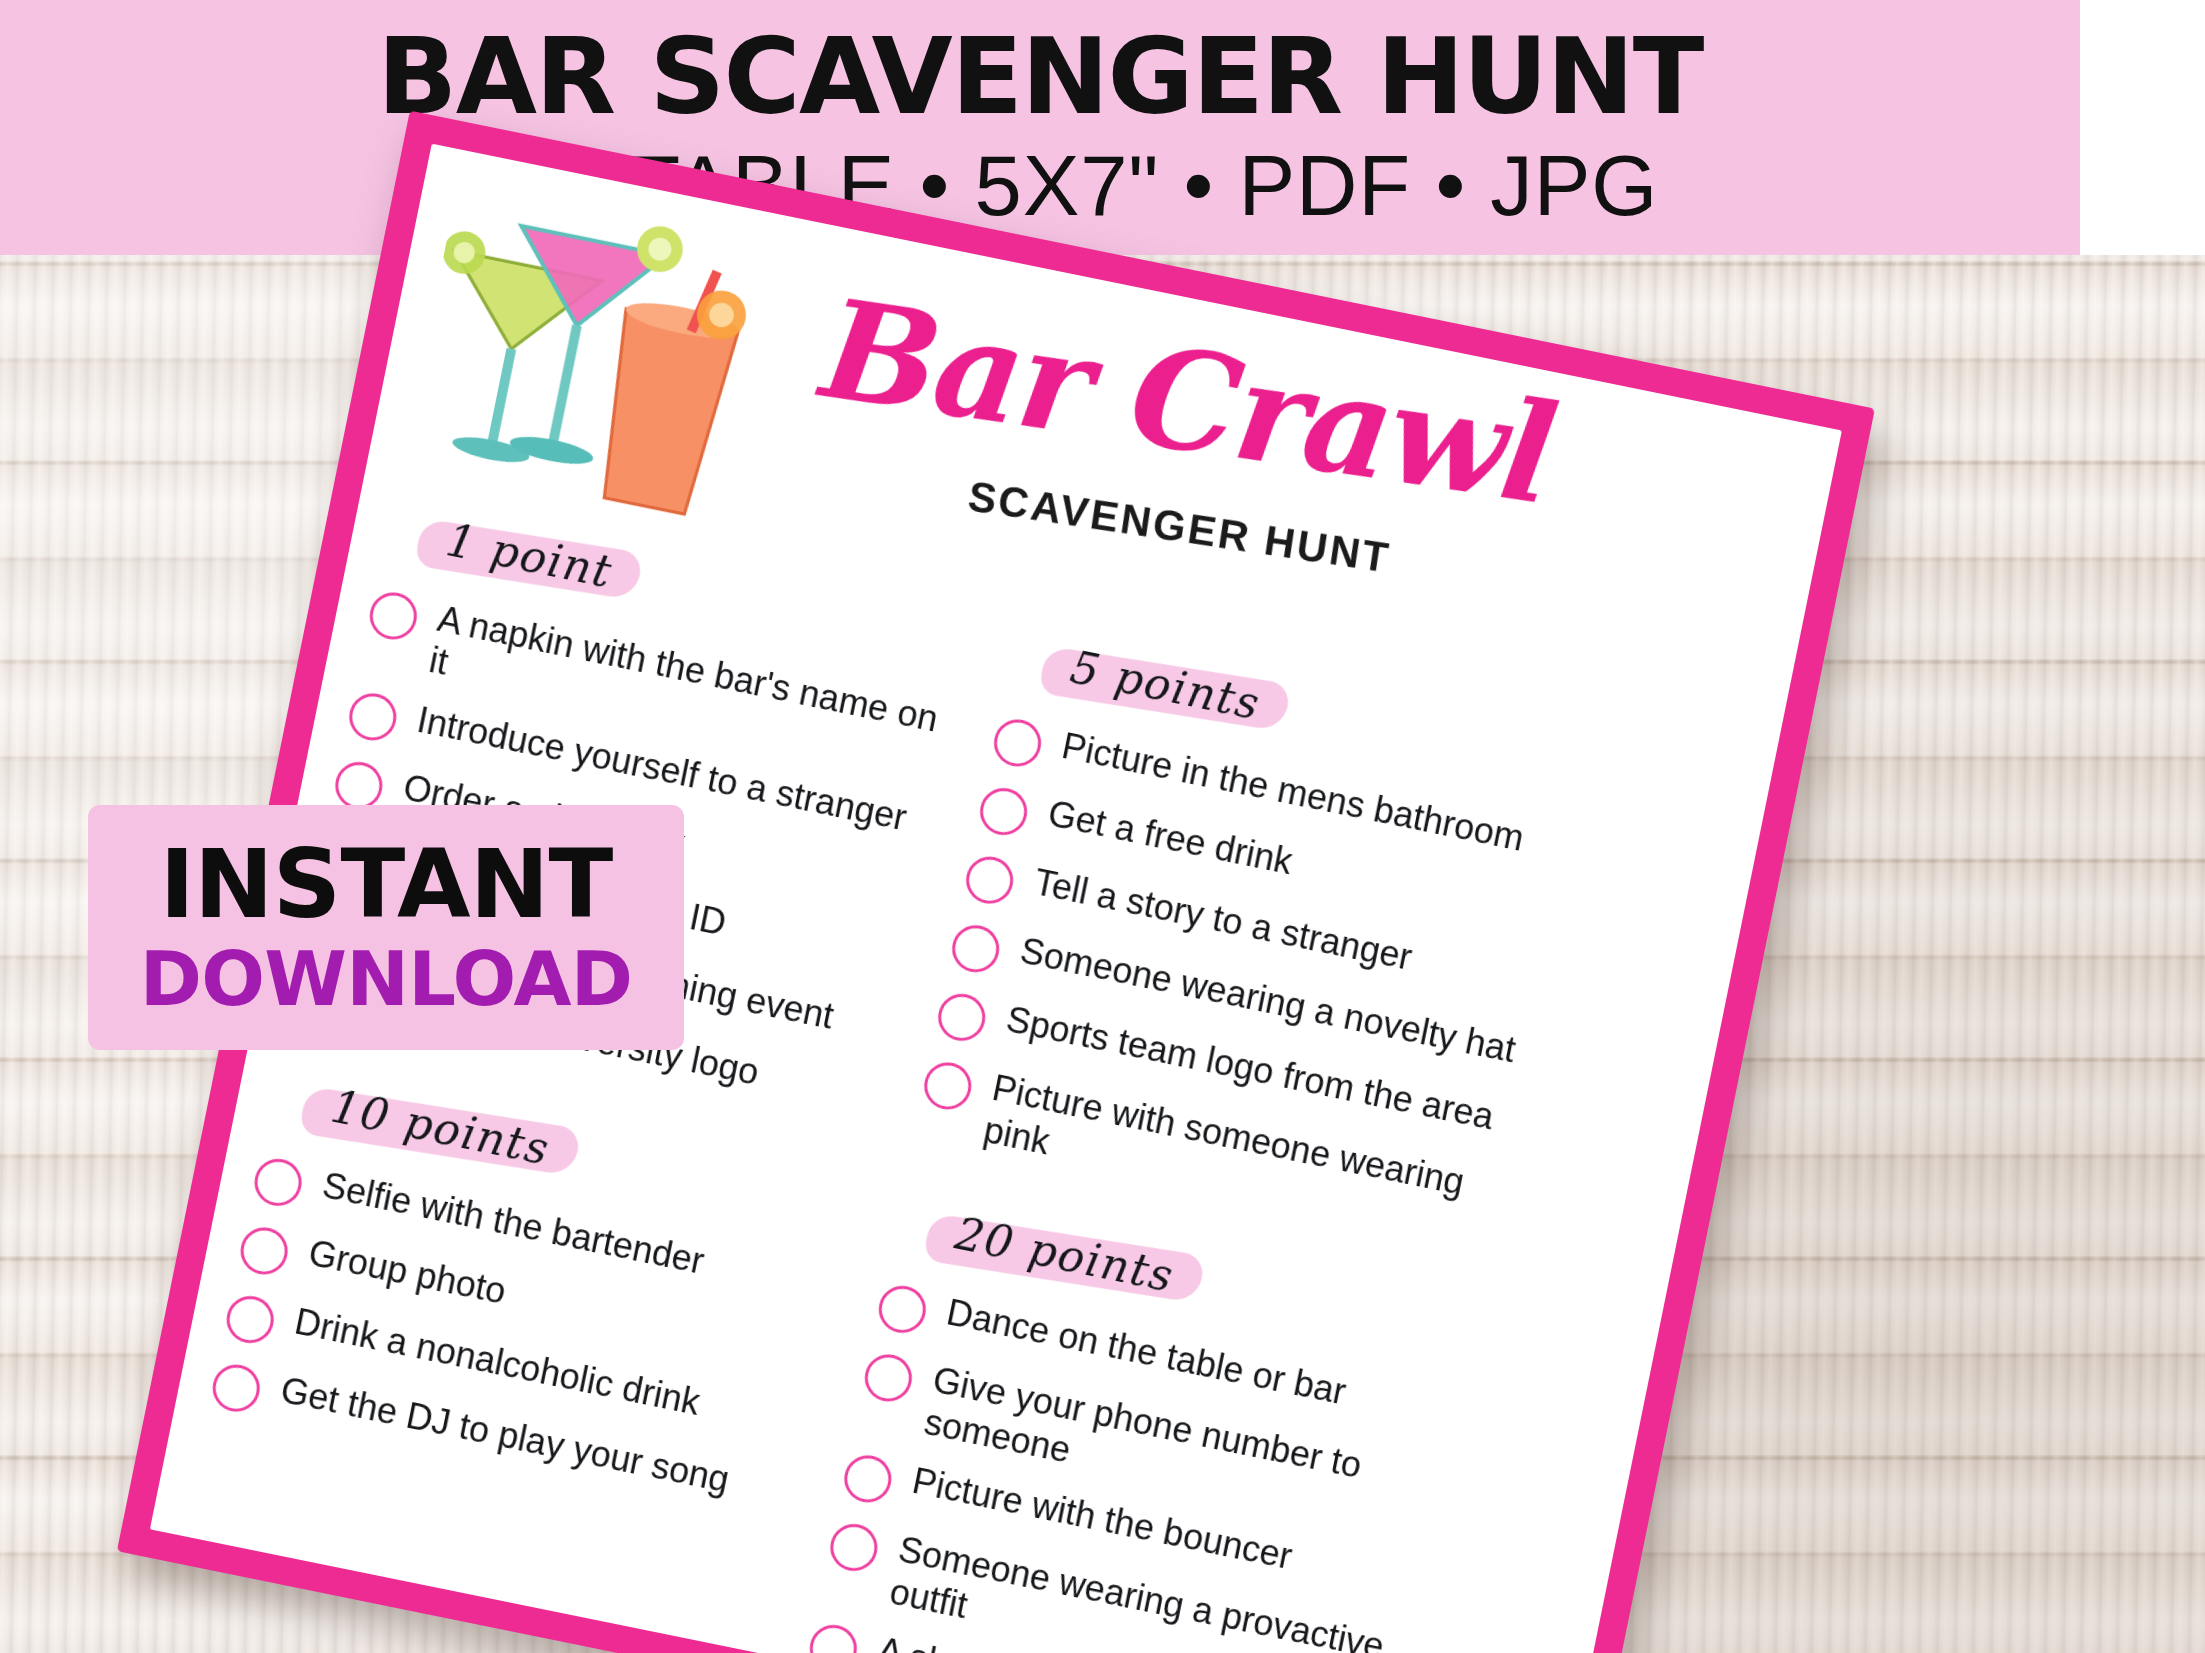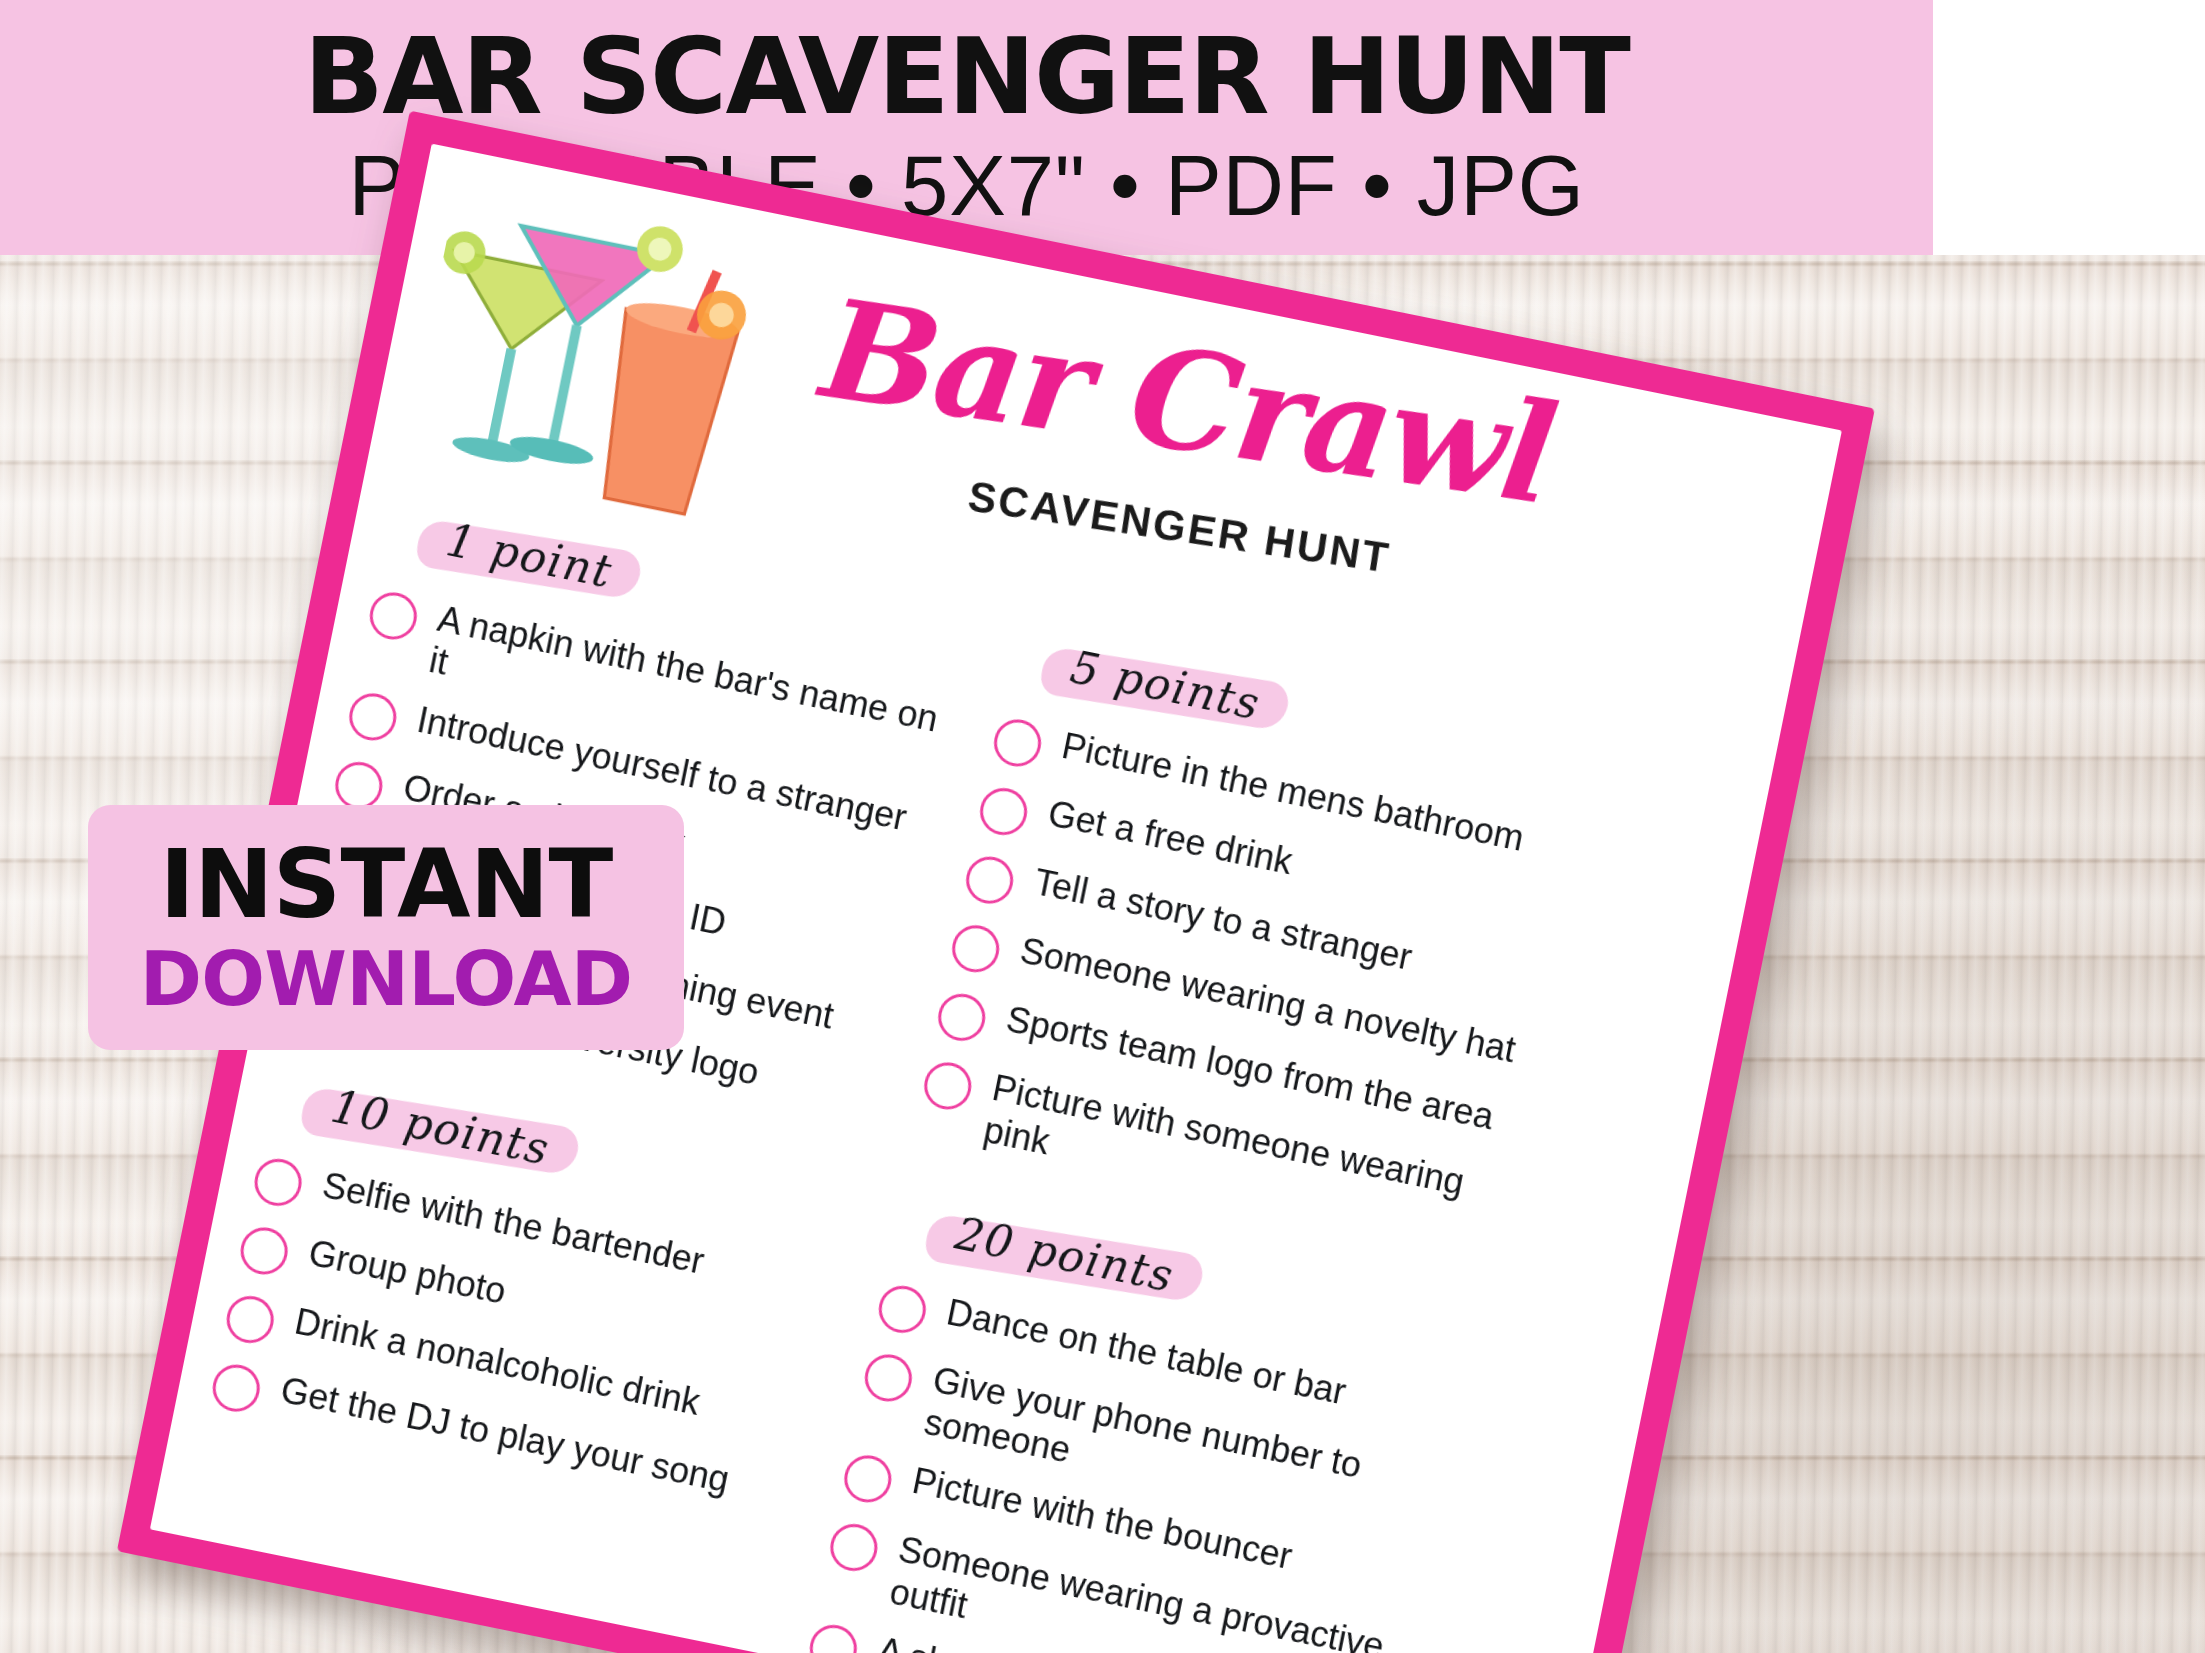--- a/index.html
+++ b/index.html
@@ -12,21 +12,21 @@
     height: 1654px;
     overflow: hidden;
     font-family: "Liberation Sans", sans-serif;
     position: relative;
   }
 
   
   .banner {
     position: absolute;
     left: 0; top: 0;
-    width: 1933px;
+    width: 2080px;
     height: 255px;
     background: #f6c3e3;
     box-sizing: border-box;
     display: flex;
     flex-direction: column;
     align-items: center;
     justify-content: center;
   }
   .banner-title {
     font-family: "DejaVu Sans", sans-serif;
@@ -220,21 +220,21 @@
   }
 
   
   .tag {
     position: absolute;
     left: 88px;
     top: 805px;
     width: 596px;
     height: 245px;
     background: #f5c2e3;
-    border-radius: 22px;
+    border-radius: 12px;
     display: flex;
     flex-direction: column;
     align-items: center;
     justify-content: center;
   }
   .tag-line1 {
     font-family: "DejaVu Sans", sans-serif;
     font-weight: bold;
     font-size: 95px;
     line-height: 1.0;

